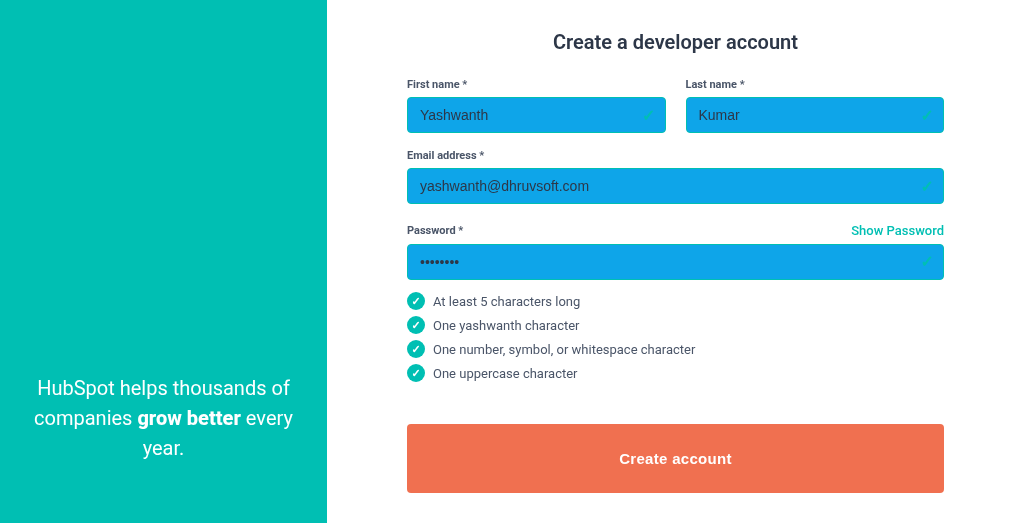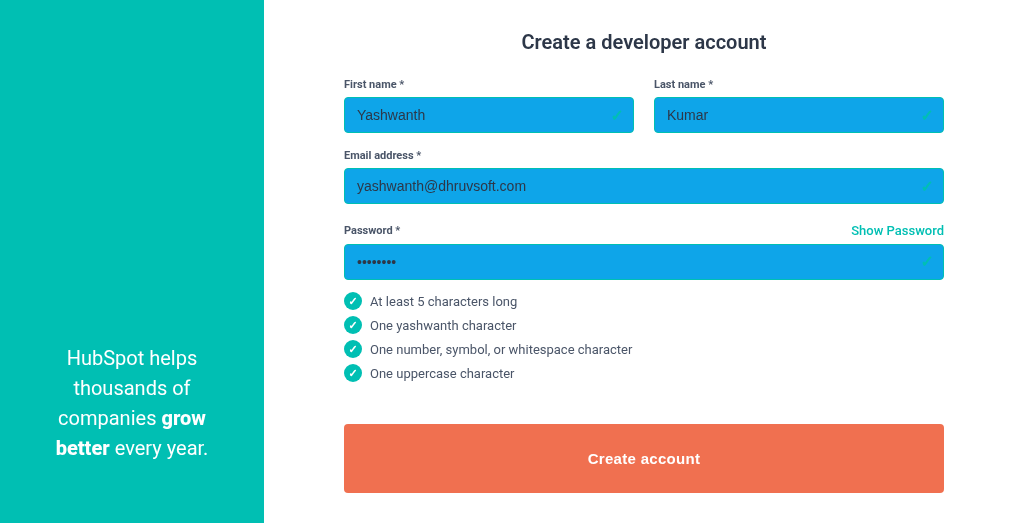--- a/index.html
+++ b/index.html
@@ -20,21 +20,21 @@
     .page-container {
       width: 1024px;
       height: 523px;
       display: flex;
       background: #fff;
       box-shadow: 0 2px 10px rgba(0,0,0,0.1);
       overflow: hidden;
     }
 
     .left-panel {
-      width: 264px;
+      width: 327px;
       background: #00bfb3;
       display: flex;
       align-items: flex-end;
       justify-content: center;
       padding: 40px 30px 60px;
       flex-shrink: 0;
     }
 
     .left-panel-text {
       color: #fff;

